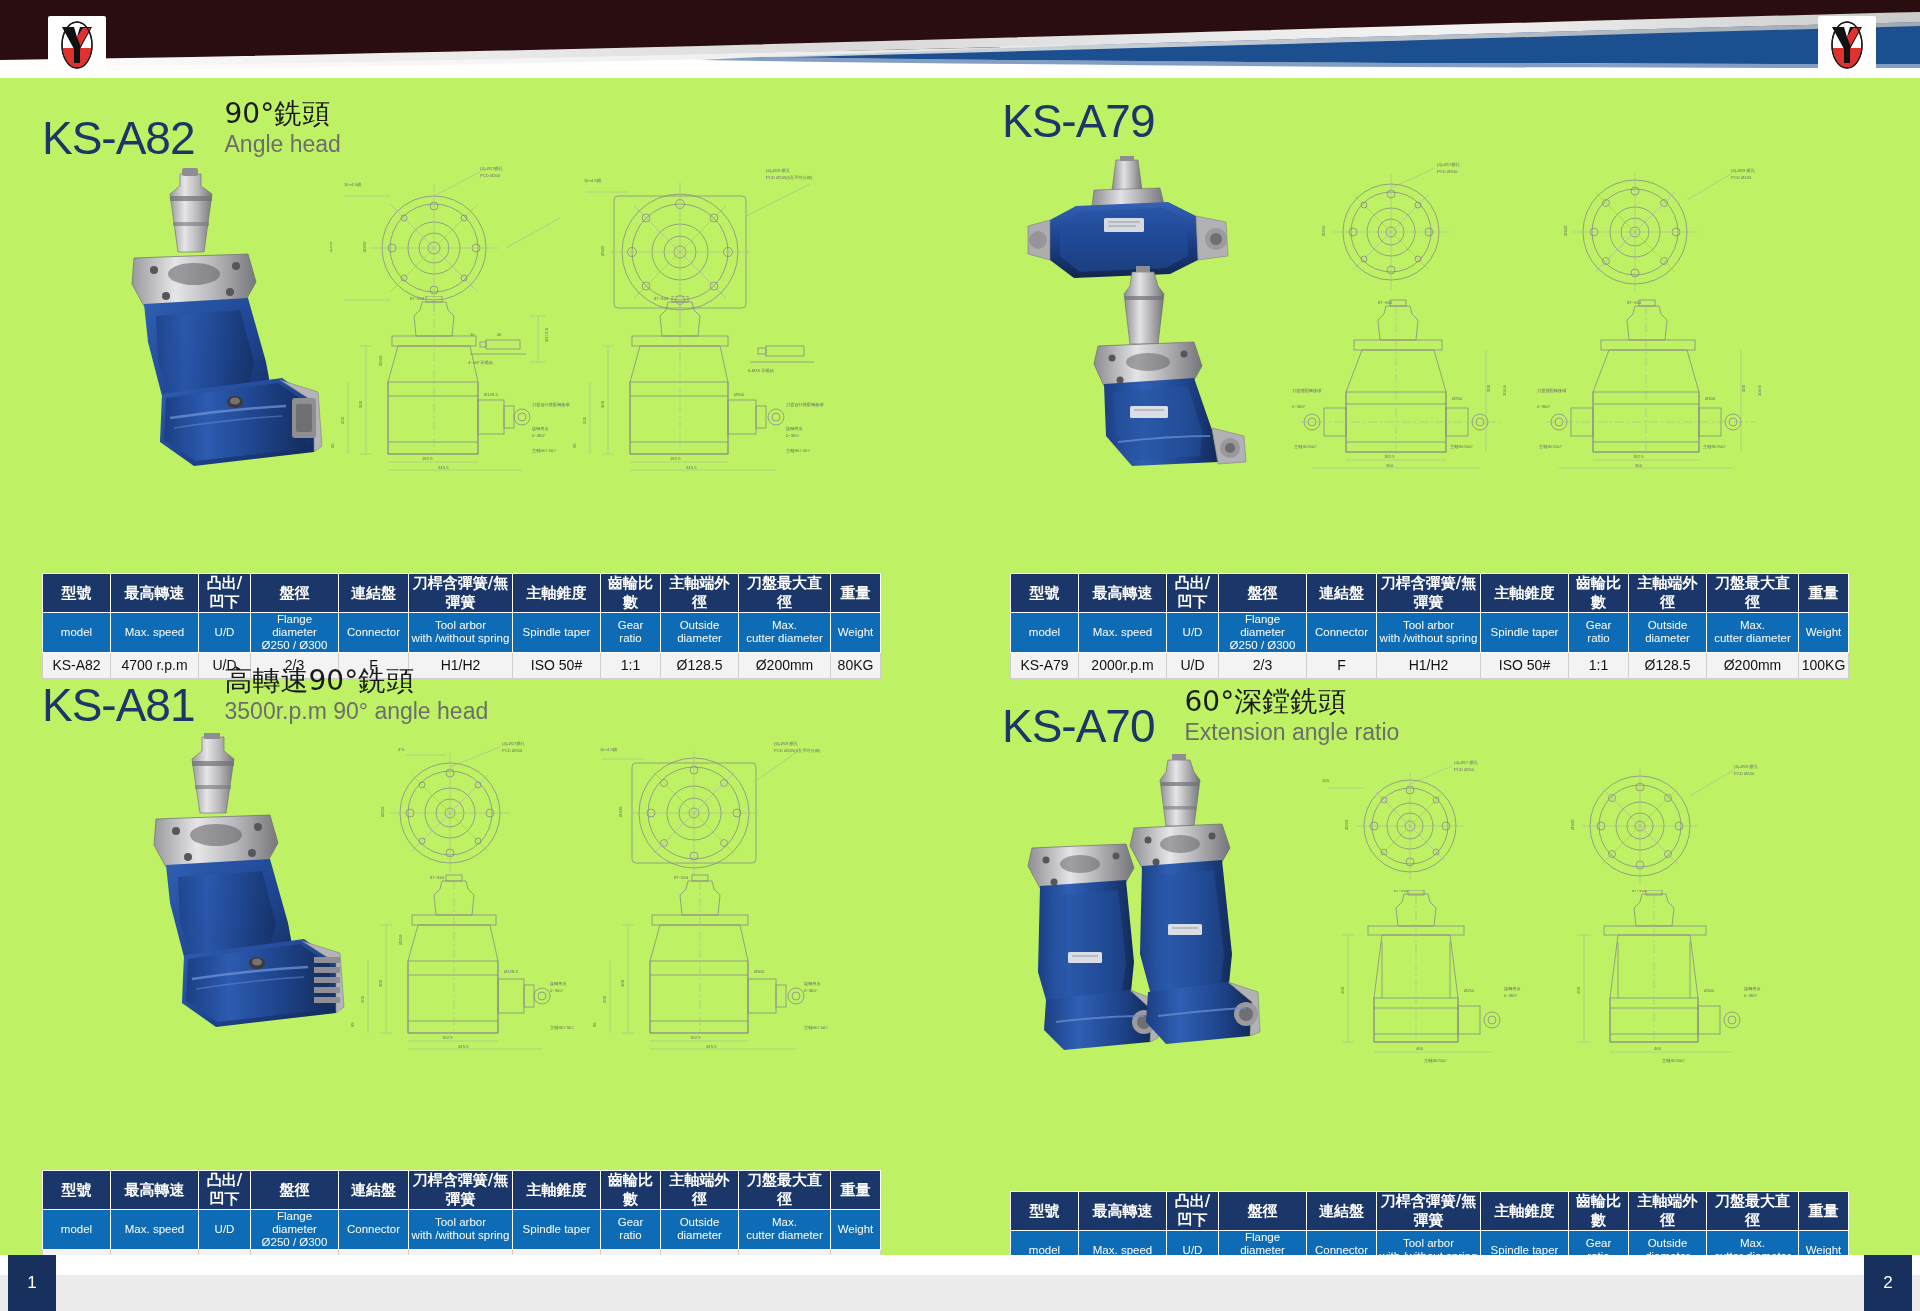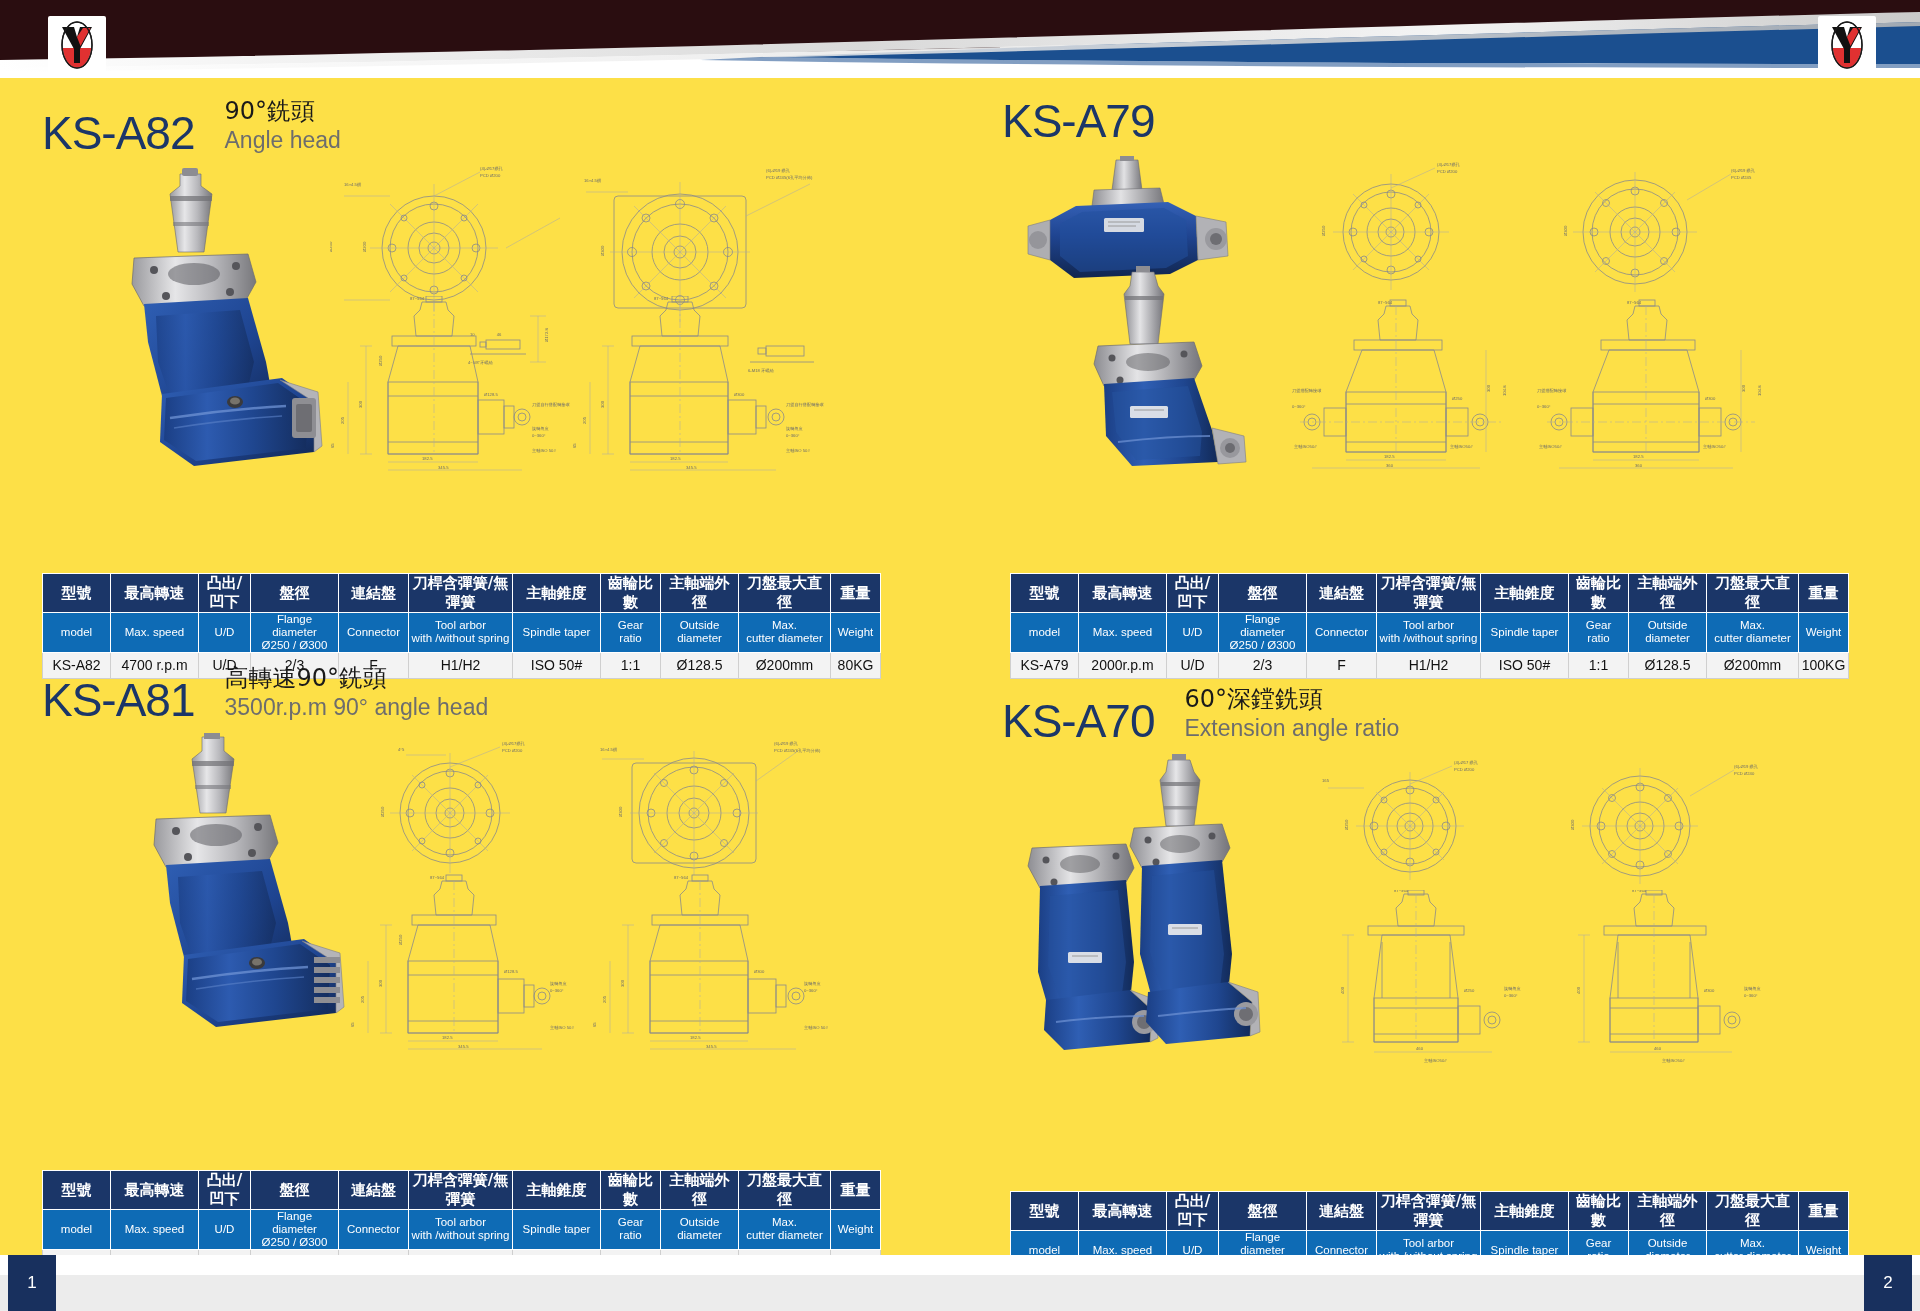--- a/index.html
+++ b/index.html
@@ -3,21 +3,21 @@
 <meta charset="utf-8">
 <title>KS Angle Head Catalog</title>
 <style>
   * { box-sizing: border-box; margin: 0; padding: 0; }
   html, body {
     width: 1920px; height: 1311px;
     background: #ffffff;
     font-family: "Liberation Sans", "DejaVu Sans", sans-serif;
     overflow: hidden;
   }
-  .page { position: relative; width: 1920px; height: 1311px; background: #fde047; }
+  .page { position: relative; width: 1920px; height: 1311px; background: #bef264; }
 
   
   .header {
     position: absolute; left: 0; top: 0; width: 1920px; height: 78px;
     overflow: hidden;
   }
   .header svg { display: block; }
 
   .logo-box {
     position: absolute; width: 58px; height: 58px;
@@ -34,21 +34,21 @@
   .p-a79 { left: 960px;top: 78px;  width: 960px;  height: 580px; }
   .p-a81 { left: 0;    top: 645px; width: 960px;  height: 610px; padding-left: 22px; }
   .p-a70 { left: 960px;top: 666px; width: 960px;  height: 610px; }
 
   .title-row { position: absolute; left: 42px; top: 20px; display: flex; align-items: flex-end; }
   .model-name {
     font-size: 46px; font-weight: 400; color: #1b3668;
     letter-spacing: -1px; line-height: 1; font-family: "Liberation Sans", sans-serif;
   }
   .title-sub { margin-left: 30px; padding-bottom: 2px; }
-  .title-cn { font-size: 24px; color: #1a1a1a; line-height: 1.15; font-weight: 400;
+  .title-cn { font-size: 28px; color: #1a1a1a; line-height: 1.15; font-weight: 400;
               font-family: "DejaVu Sans", sans-serif; }
   .title-en { font-size: 23px; color: #6d6d6d; line-height: 1.2; margin-top: 1px; }
 
   
   .art { position: absolute; left: 30px; top: 78px; width: 900px; height: 310px; }
   .art-photo { position: absolute; }
   .art-draw  { position: absolute; }
   .art svg { display: block; }
 
   

